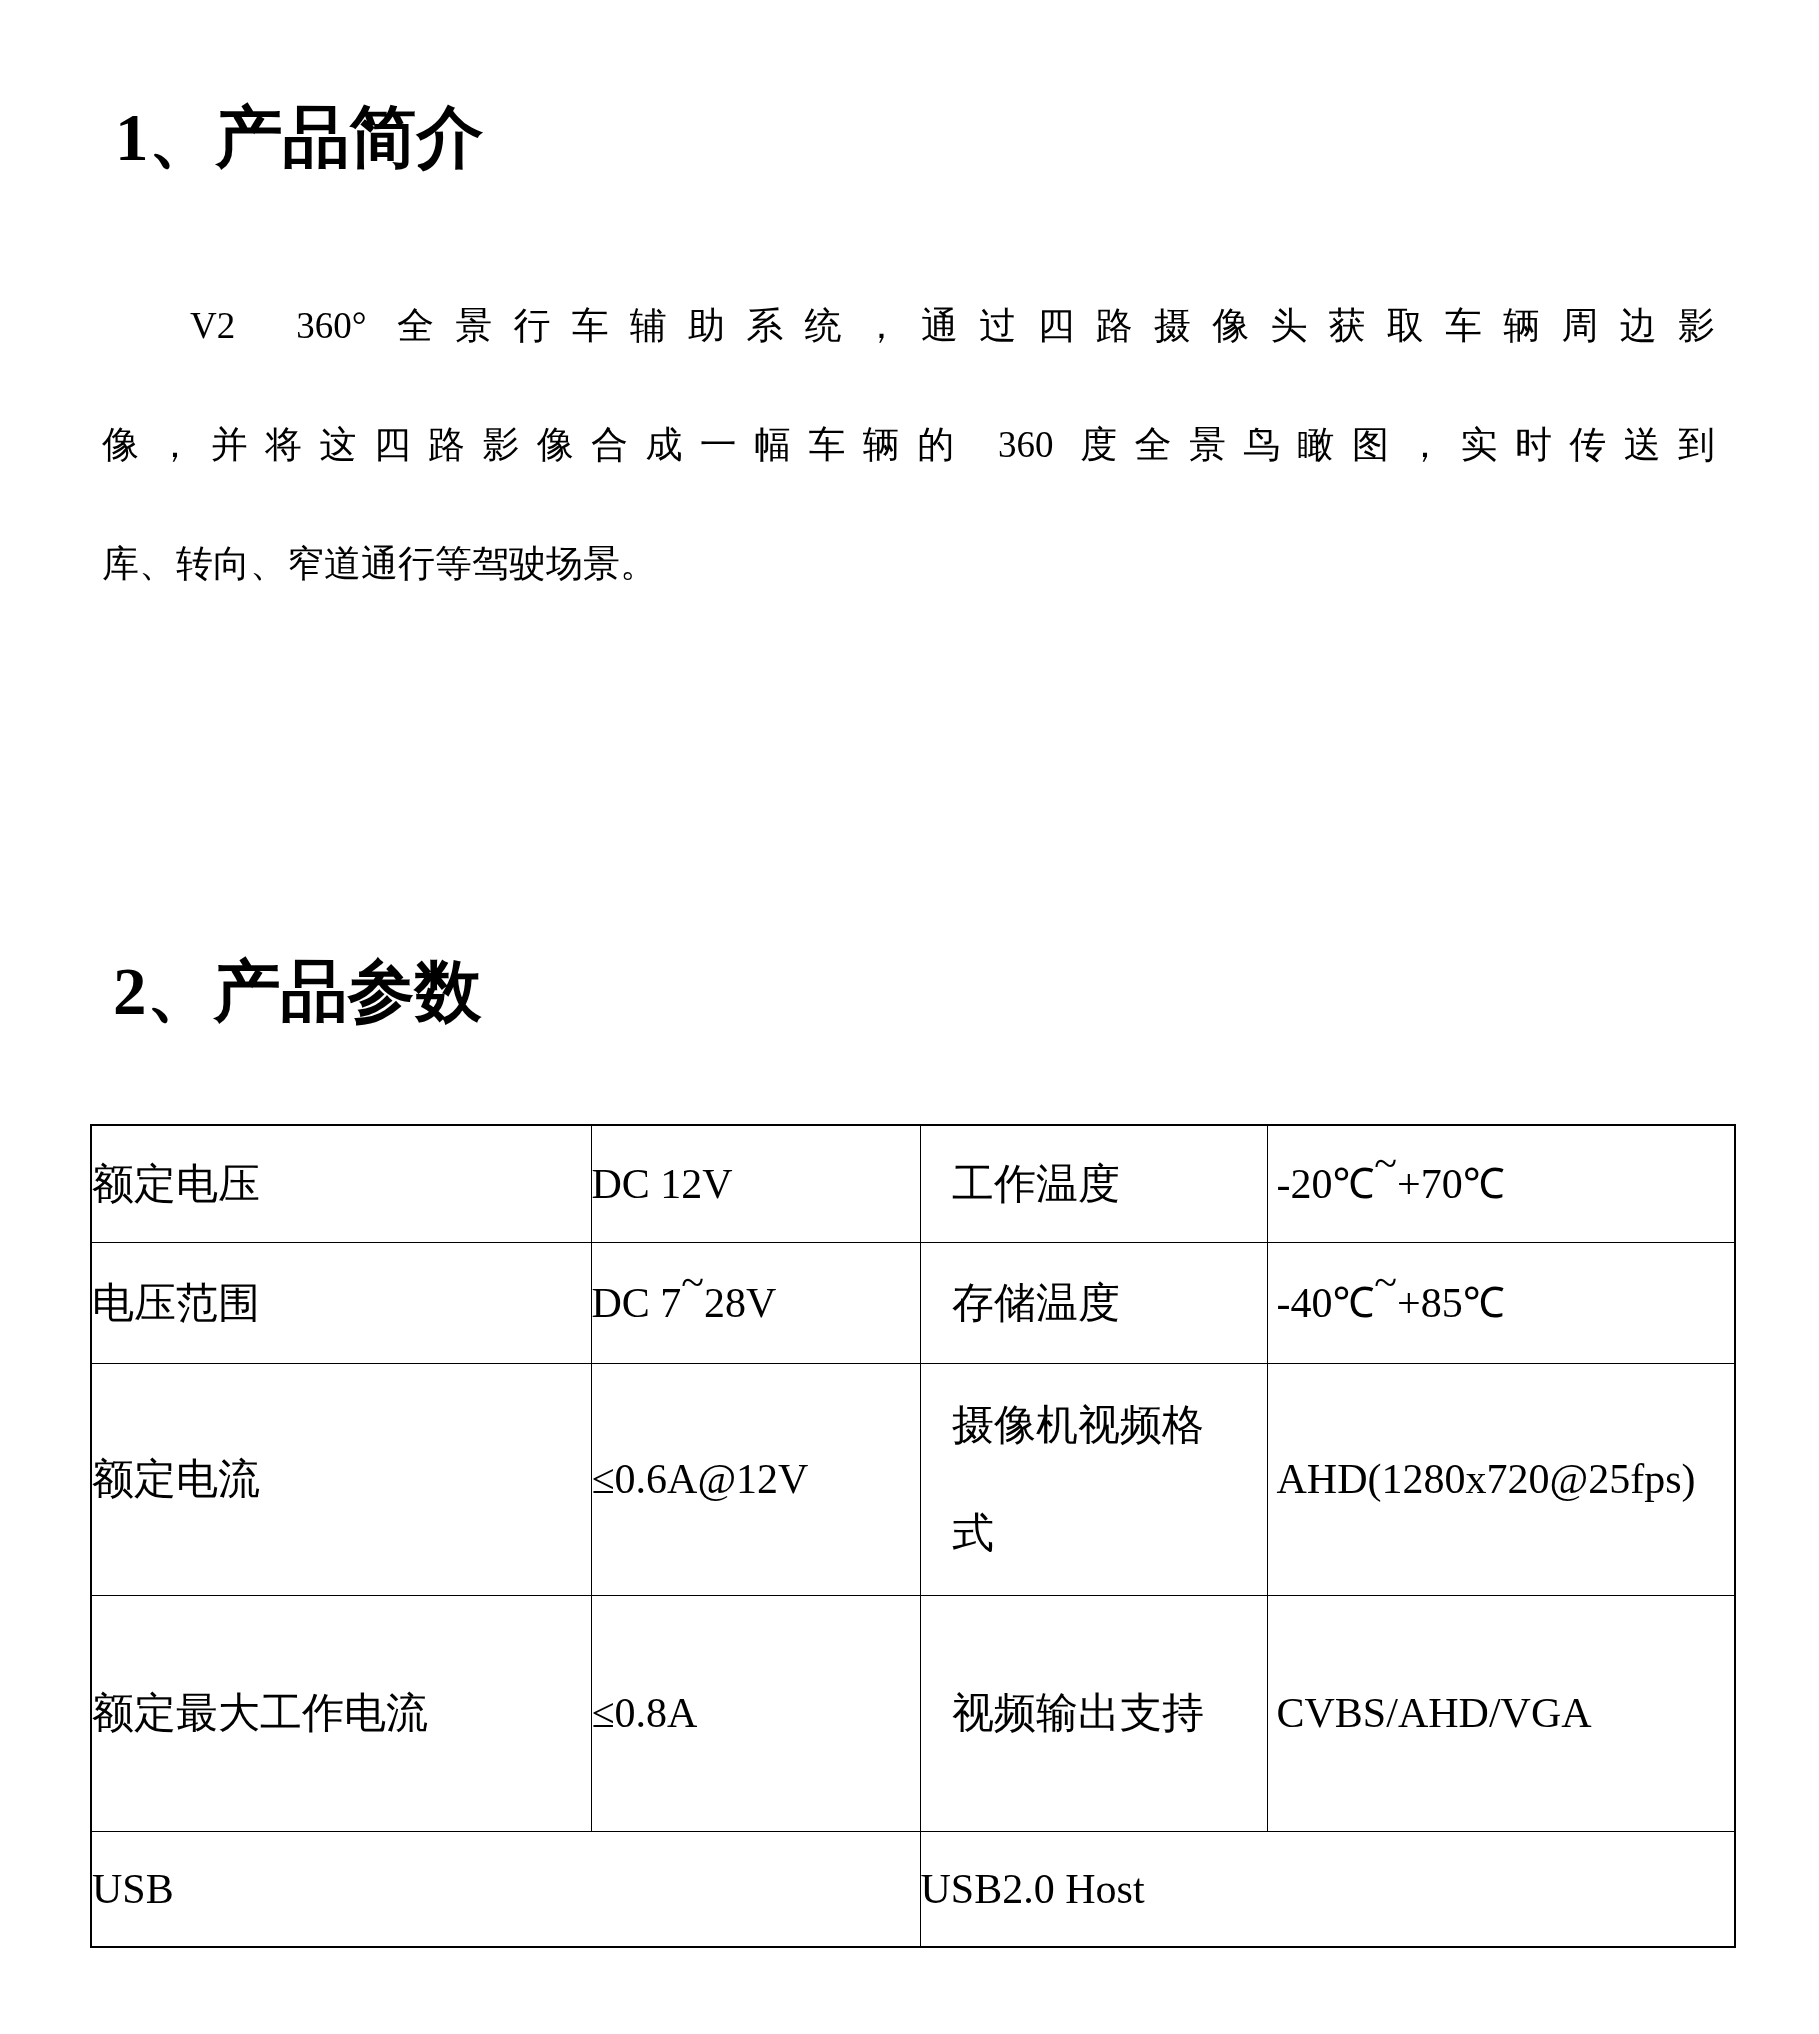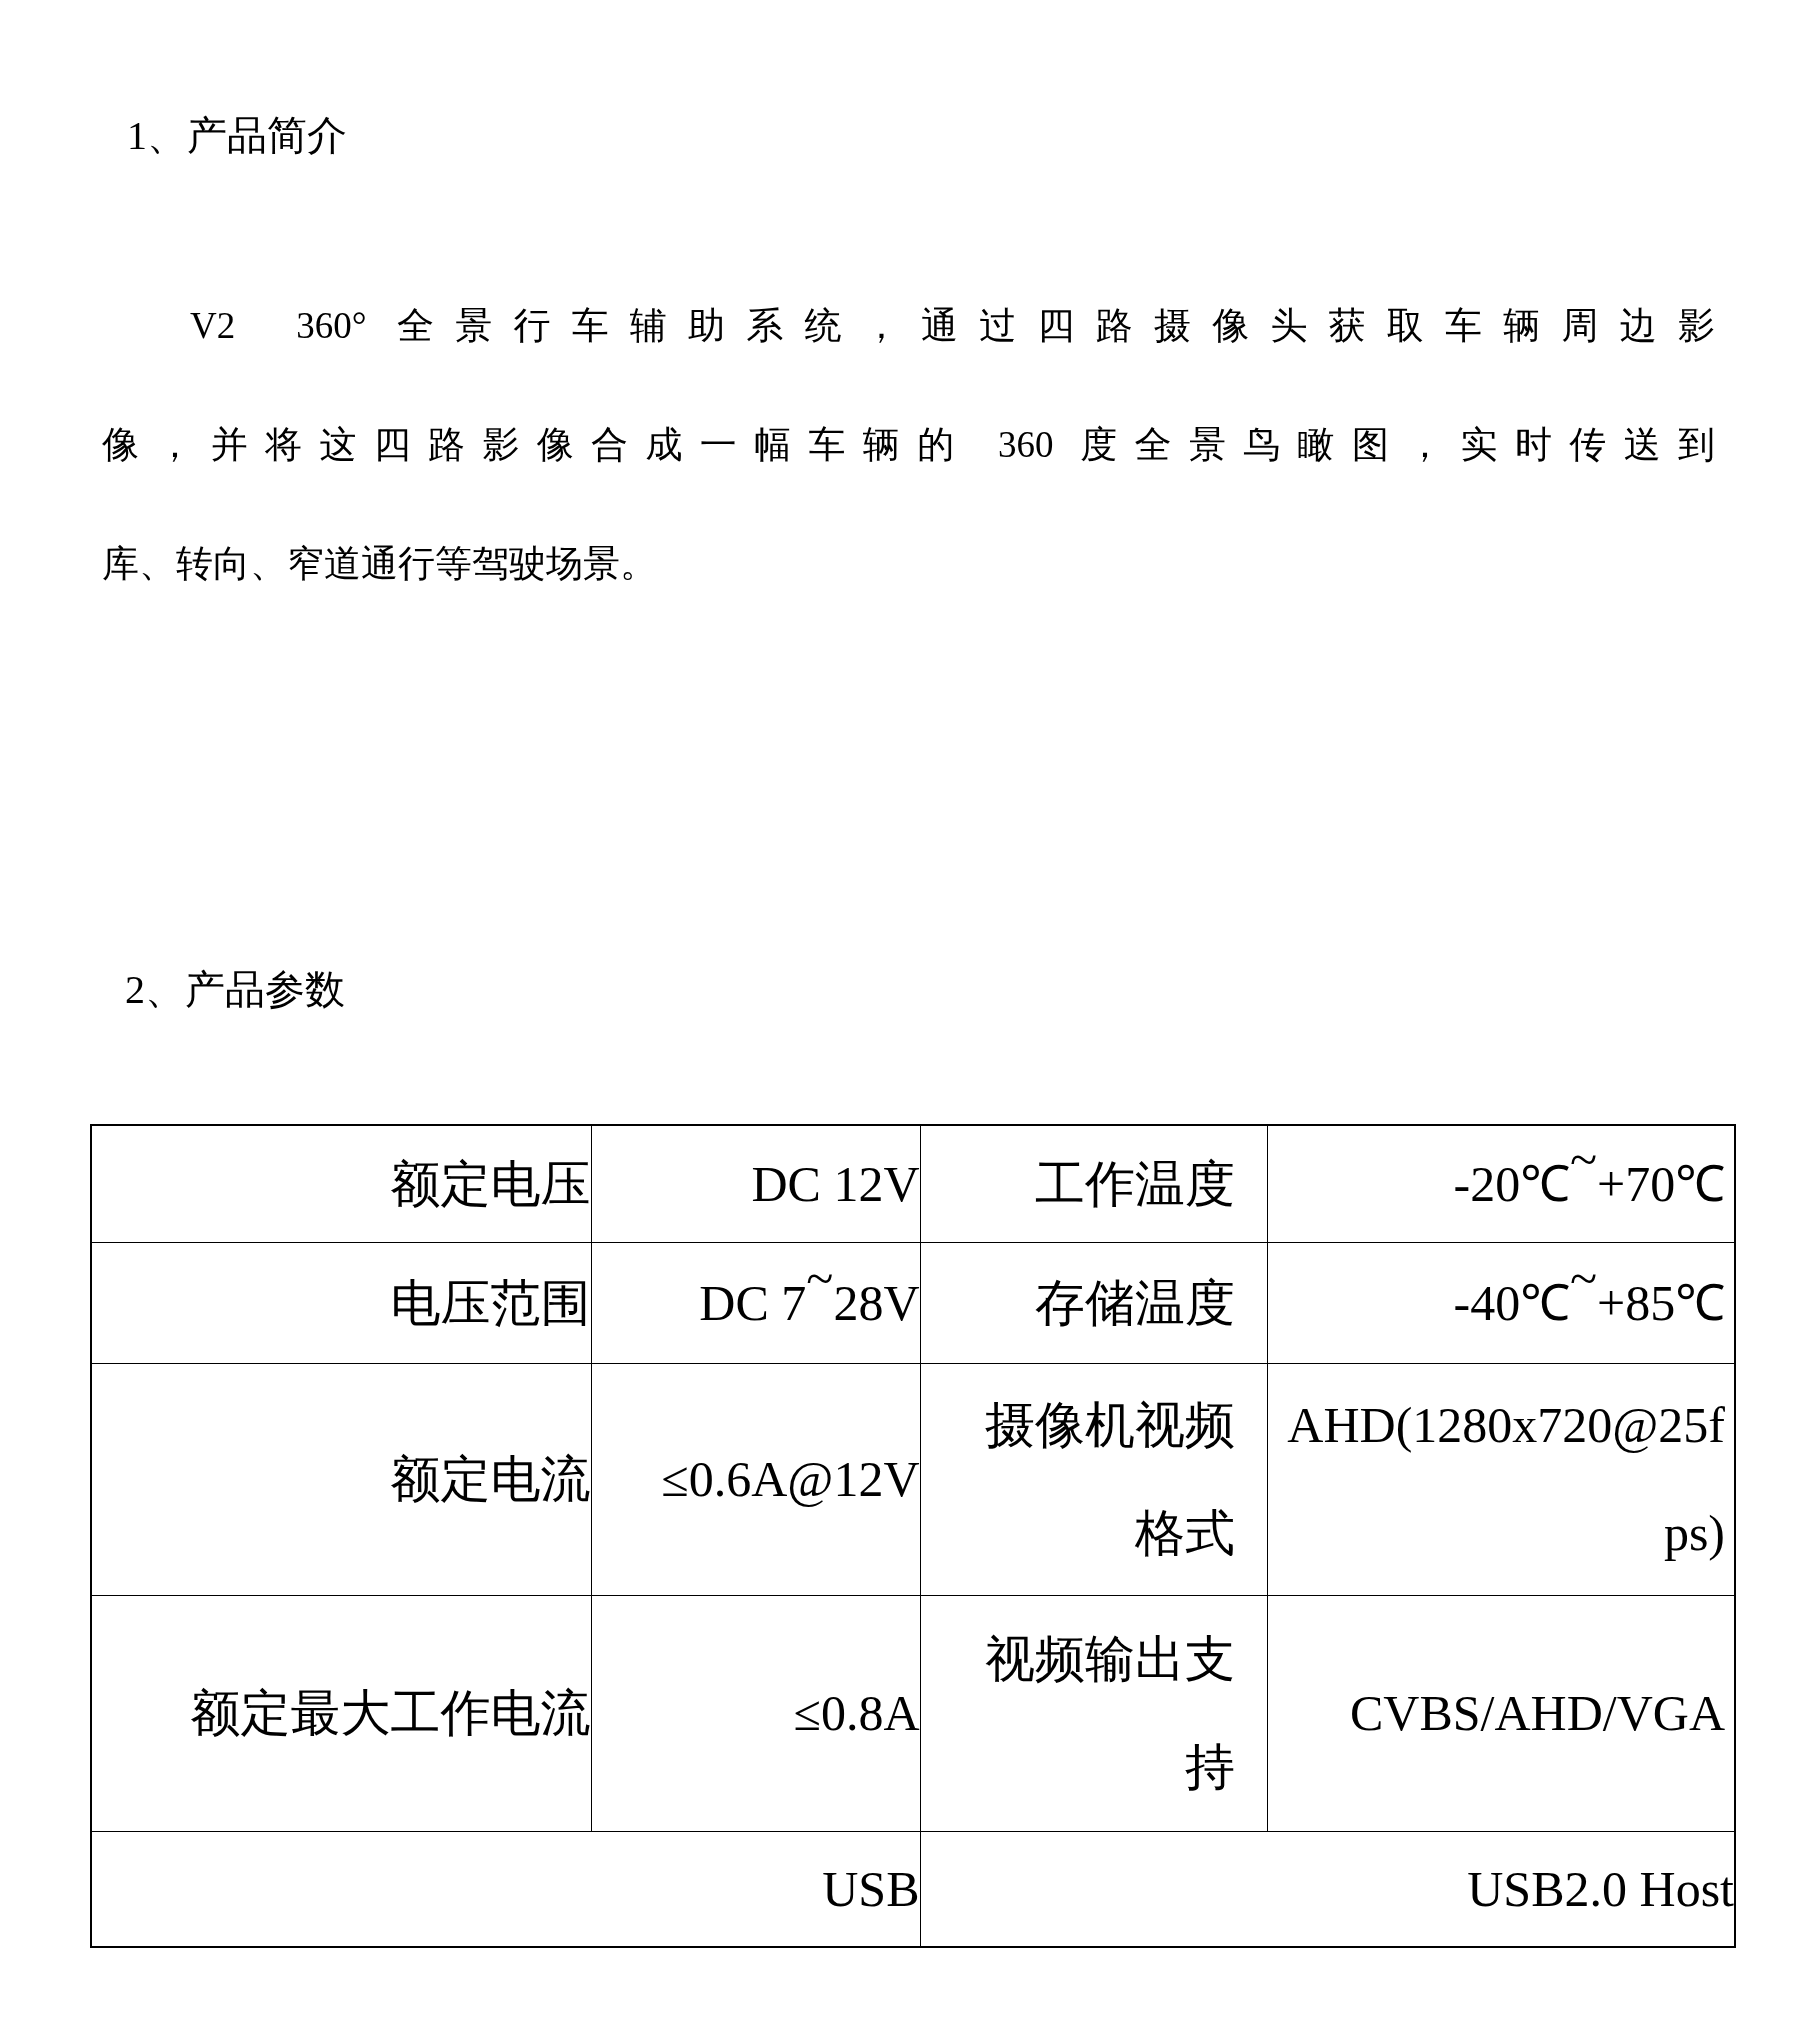--- a/index.html
+++ b/index.html
@@ -10,23 +10,23 @@
   body {
     position: relative;
     width: 1820px;
     height: 2034px;
     font-family: "Liberation Serif", serif;
     color: #000000;
     overflow: hidden;
   }
   .heading {
     position: absolute;
-    margin: 12px;
-    font-size: 40px;
-    font-weight: normal;
+    margin: 0;
+    font-size: 67px;
+    font-weight: bold;
     line-height: 1;
     white-space: nowrap;
   }
   .heading.h1 { left: 115px; top: 104px; }
   .heading.h2 { left: 113px; top: 958px; }
 
   .para {
     position: absolute;
     left: 102px;
     top: 266px;
@@ -46,23 +46,23 @@
     position: absolute;
     left: 90px;
     top: 1124px;
     width: 1644px;
     border-collapse: collapse;
     table-layout: fixed;
     border: 2.7px solid #000000;
   }
   table.spec td {
     border: 1.8px solid #000000;
-    text-align: right;
+    text-align: left;
     vertical-align: middle;
-    font-size: 50px;
+    font-size: 42px;
     line-height: 108px;
     padding: 0;
     word-break: break-all;
     overflow: hidden;
   }
   table.spec td.c3 { padding: 0 31.5px; }
   table.spec td.c4 { padding: 0 9px; }
   tr.row1 { height: 117px; }
   tr.row2 { height: 121px; }
   tr.row3 { height: 232px; }

